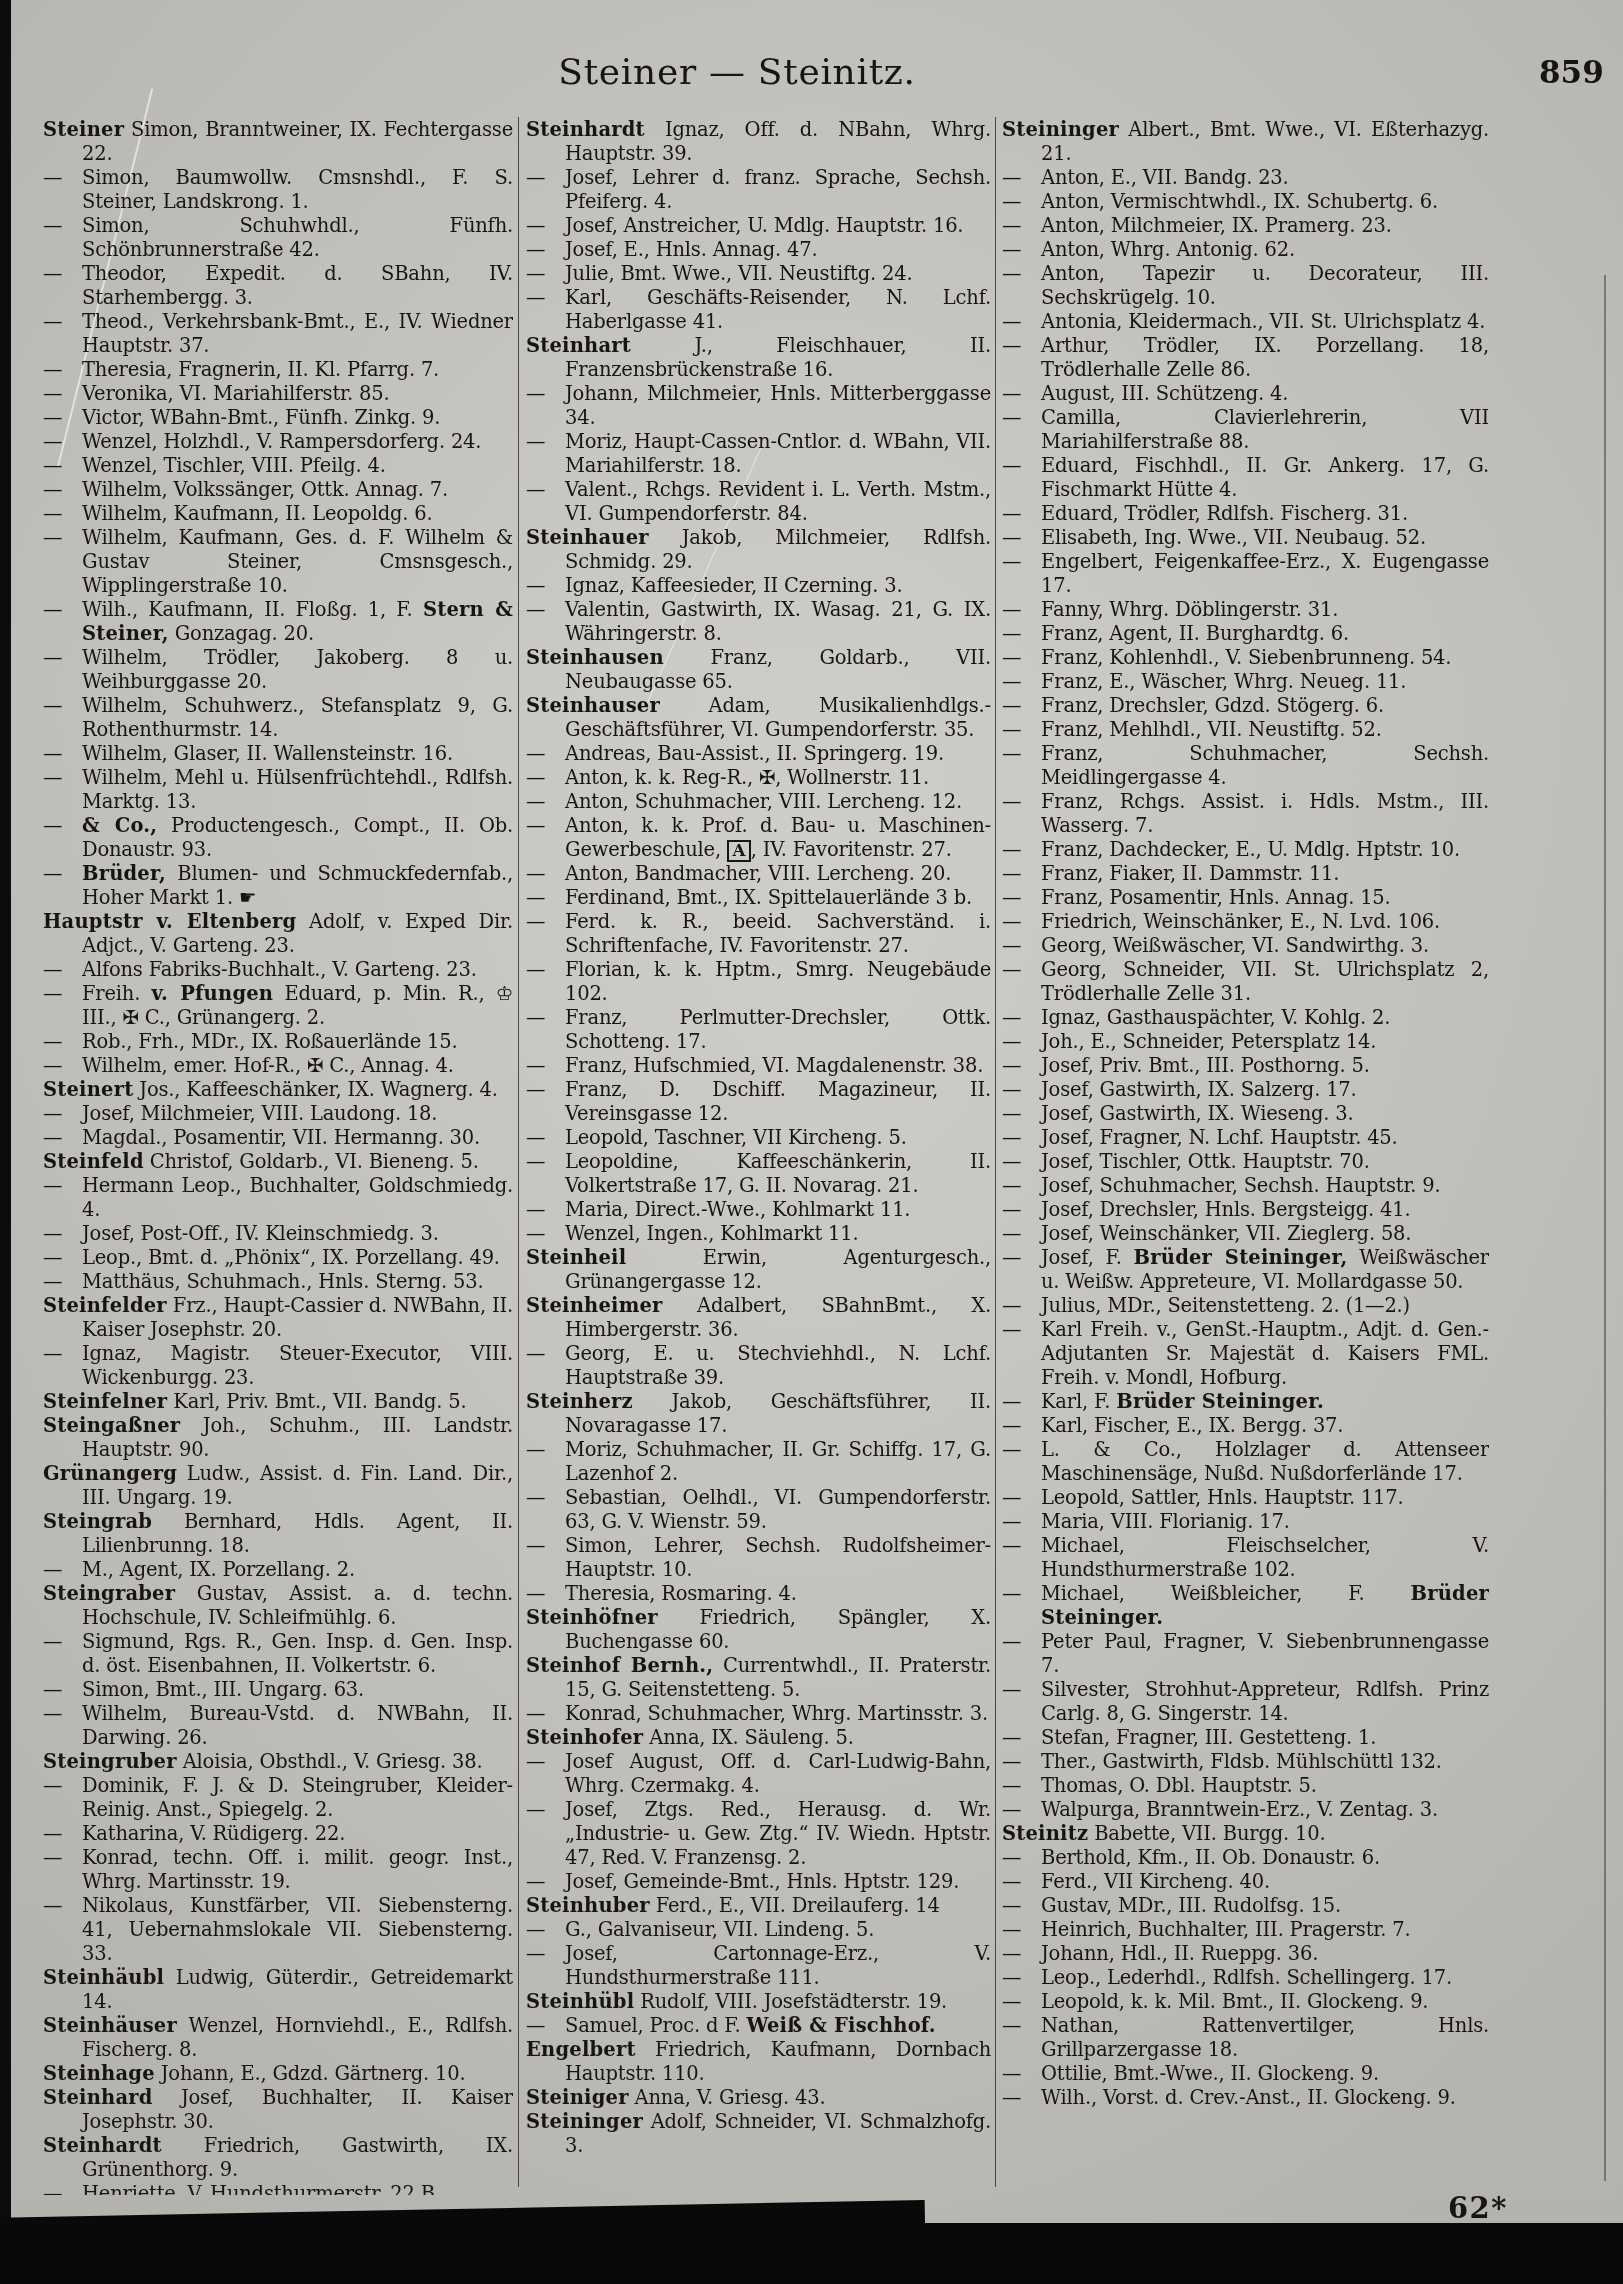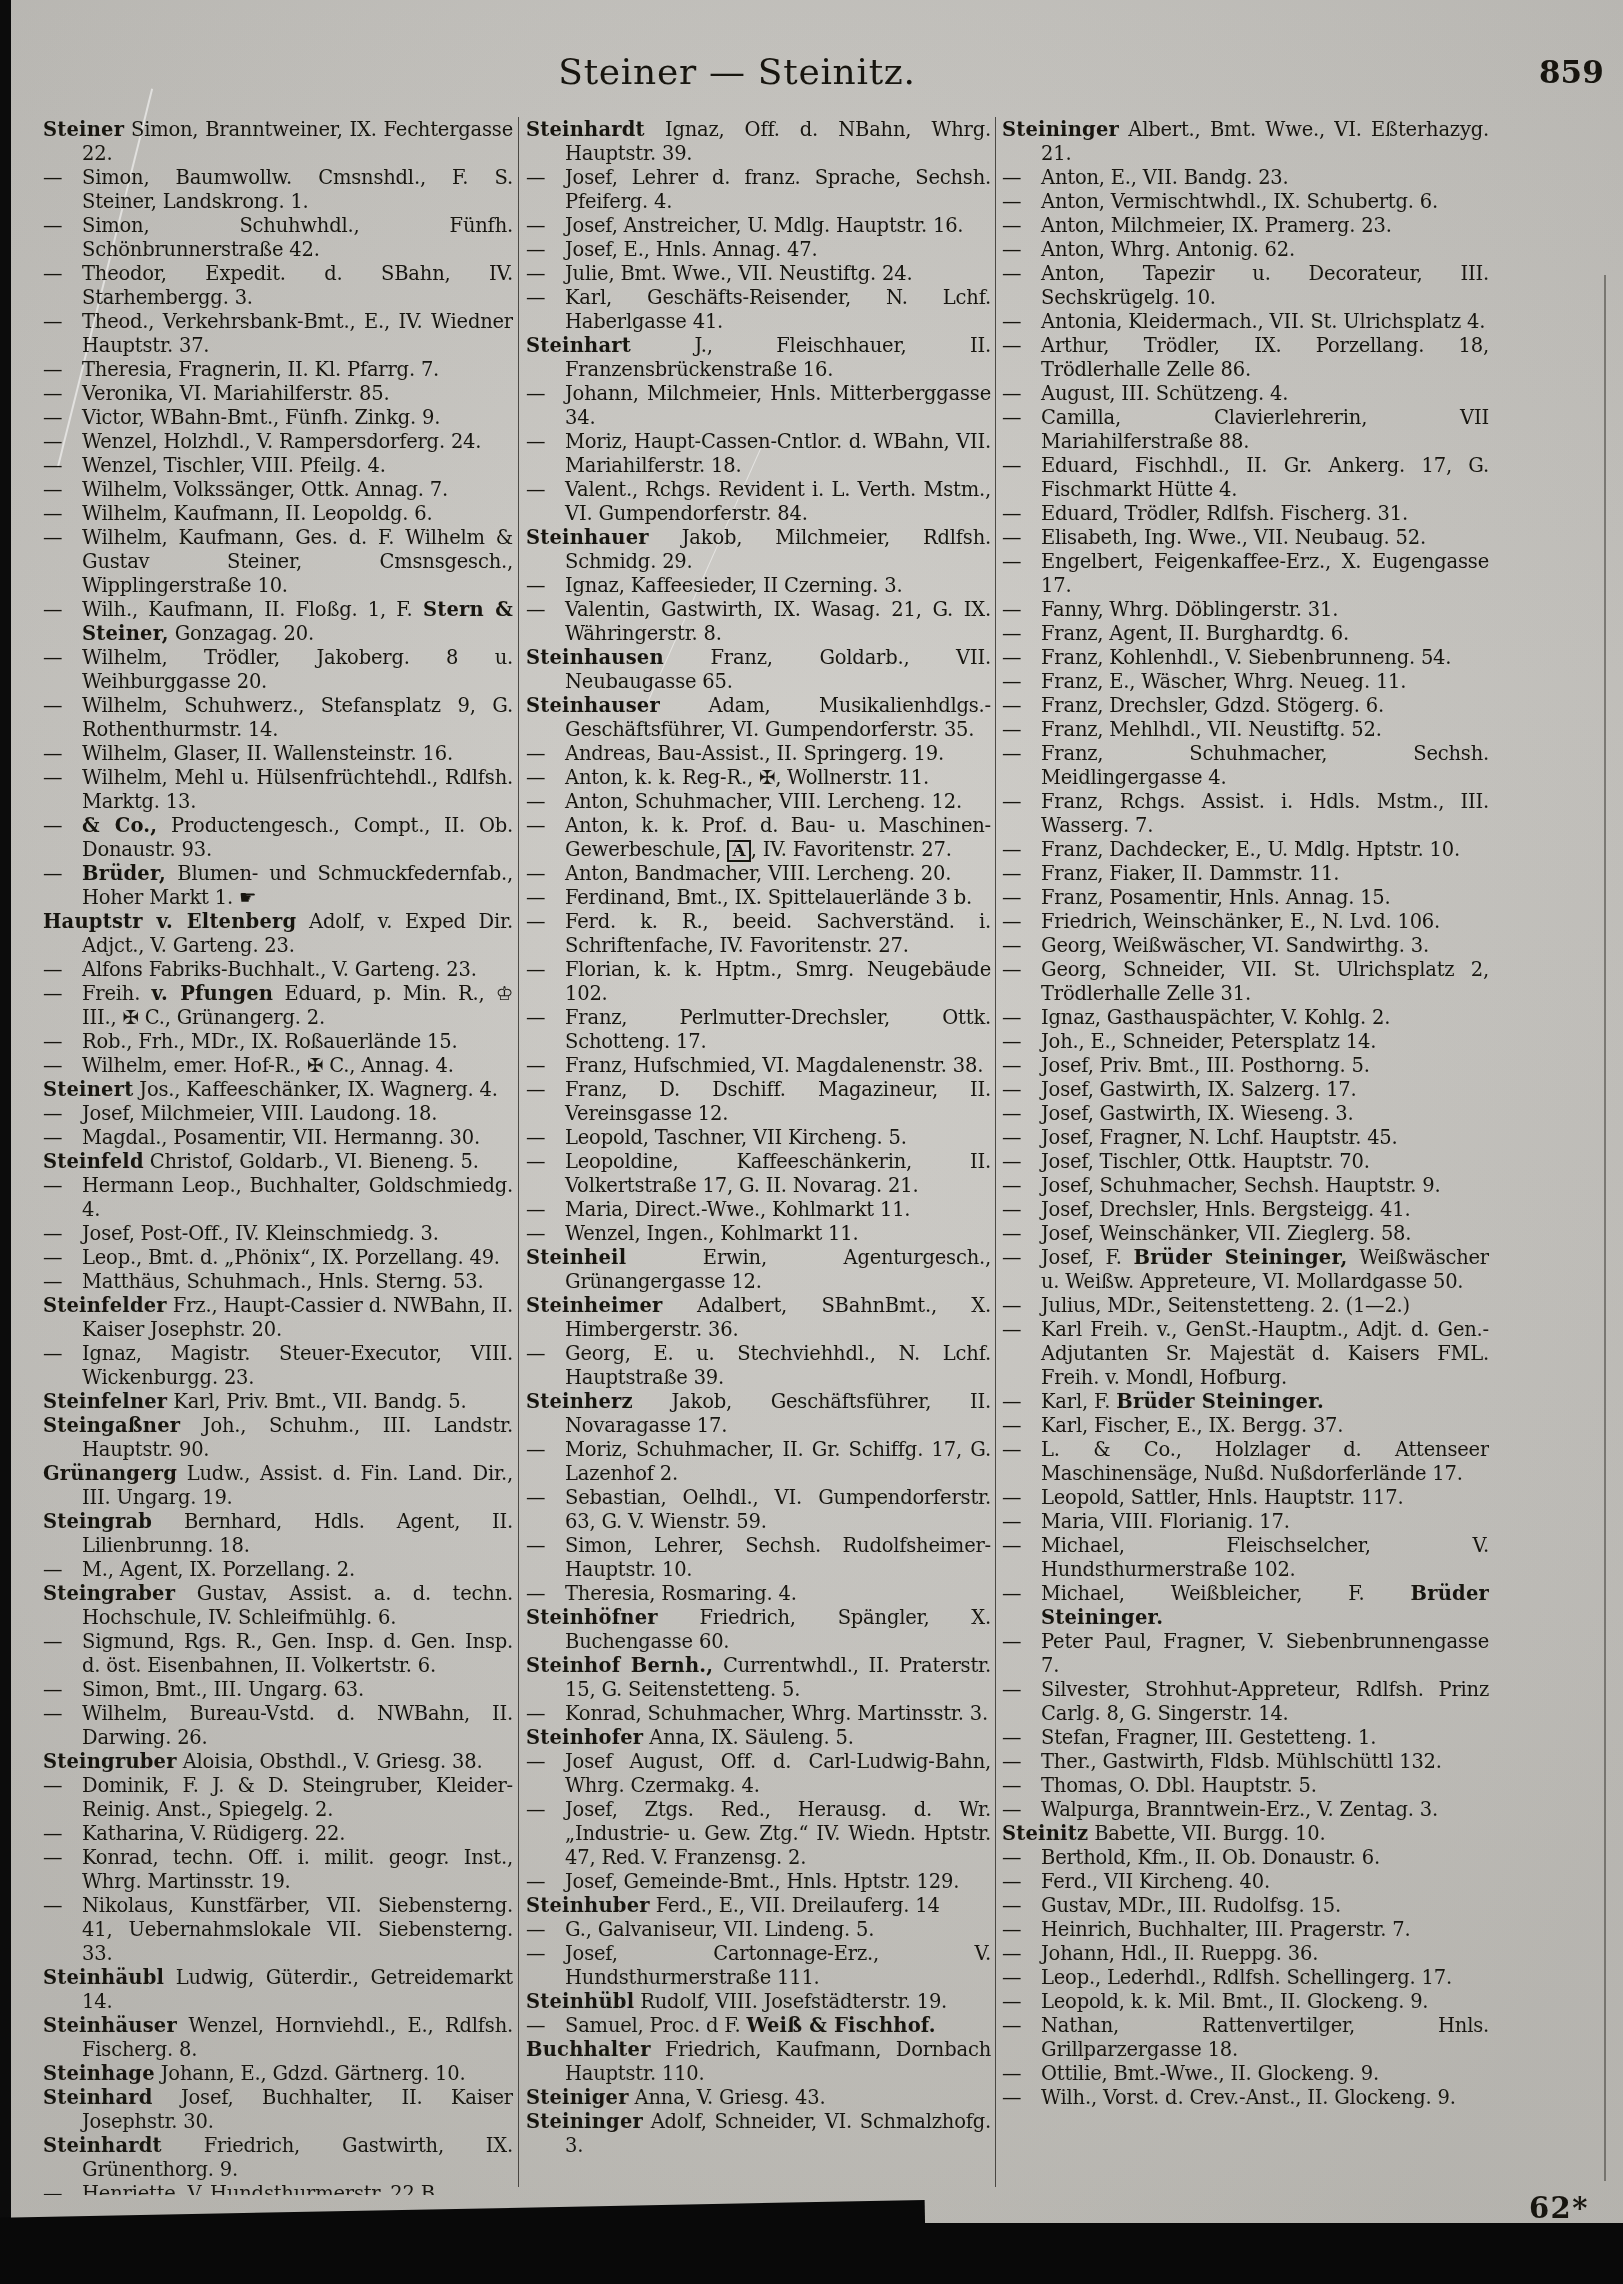--- a/index.html
+++ b/index.html
@@ -35,21 +35,21 @@
   .vrule{position:absolute;top:117px;height:2070px;width:1.4px;background:#35332e;opacity:.85;}
   .vrule-a{left:518px;}
   .vrule-b{left:995px;}
   .vrule-c{left:1604px;top:275px;height:1906px;opacity:.5;width:2.1px;}
 
   .entry{margin:0;padding-left:39px;text-indent:-39px;}
   .dash{display:inline-block;width:39px;text-indent:0;}
   .lead{font-weight:bold;letter-spacing:0.2px;}
   .boxed{display:inline-block;text-indent:0;border:2.1px solid #17150f;line-height:1;padding:0 3.5px 1.4px 3.5px;font-size:16.7px;font-weight:bold;}
   .glyph{font-family:"DejaVu Sans",sans-serif;}
-  .printer-mark{position:absolute;left:1529px;top:2191px;font-size:29px;font-weight:bold;letter-spacing:1.4px;}
+  .printer-mark{position:absolute;left:1448px;top:2191px;font-size:29px;font-weight:bold;letter-spacing:1.4px;}
 </style>
 </head>
 <body>
 
 <div class="paper"></div>
 <div class="left-edge"></div>
 <div class="crease1"></div>
 <div class="crease2"></div>
 
 <div class="header-title">Steiner — Steinitz.</div>
@@ -160,21 +160,21 @@
     <p class="entry"><span class="dash">—</span>Konrad, Schuhmacher, Whrg. Martinsstr. 3.</p>
     <p class="entry"><span class="lead">Steinhofer</span> Anna, IX. Säuleng. 5.</p>
     <p class="entry"><span class="dash">—</span>Josef August, Off. d. Carl-Ludwig-Bahn, Whrg. Czermakg. 4.</p>
     <p class="entry"><span class="dash">—</span>Josef, Ztgs. Red., Herausg. d. Wr. „Industrie- u. Gew. Ztg.“ IV. Wiedn. Hptstr. 47, Red. V. Franzensg. 2.</p>
     <p class="entry"><span class="dash">—</span>Josef, Gemeinde-Bmt., Hnls. Hptstr. 129.</p>
     <p class="entry"><span class="lead">Steinhuber</span> Ferd., E., VII. Dreilauferg. 14</p>
     <p class="entry"><span class="dash">—</span>G., Galvaniseur, VII. Lindeng. 5.</p>
     <p class="entry"><span class="dash">—</span>Josef, Cartonnage-Erz., V. Hundsthurmerstraße 111.</p>
     <p class="entry"><span class="lead">Steinhübl</span> Rudolf, VIII. Josefstädterstr. 19.</p>
     <p class="entry"><span class="dash">—</span>Samuel, Proc. d F. <span class="lead">Weiß &amp; Fischhof.</span></p>
-    <p class="entry"><span class="lead">Buchhalter</span> Friedrich, Kaufmann, Dornbach Hauptstr. 110.</p>
+    <p class="entry"><span class="lead">Engelbert</span> Friedrich, Kaufmann, Dornbach Hauptstr. 110.</p>
     <p class="entry"><span class="lead">Steiniger</span> Anna, V. Griesg. 43.</p>
     <p class="entry"><span class="lead">Steininger</span> Adolf, Schneider, VI. Schmalzhofg. 3.</p>
   </div>
 <div class="col col-3">
     <p class="entry"><span class="lead">Steininger</span> Albert., Bmt. Wwe., VI. Eßterhazyg. 21.</p>
     <p class="entry"><span class="dash">—</span>Anton, E., VII. Bandg. 23.</p>
     <p class="entry"><span class="dash">—</span>Anton, Vermischtwhdl., IX. Schubertg. 6.</p>
     <p class="entry"><span class="dash">—</span>Anton, Milchmeier, IX. Pramerg. 23.</p>
     <p class="entry"><span class="dash">—</span>Anton, Whrg. Antonig. 62.</p>
     <p class="entry"><span class="dash">—</span>Anton, Tapezir u. Decorateur, III. Sechskrügelg. 10.</p>

